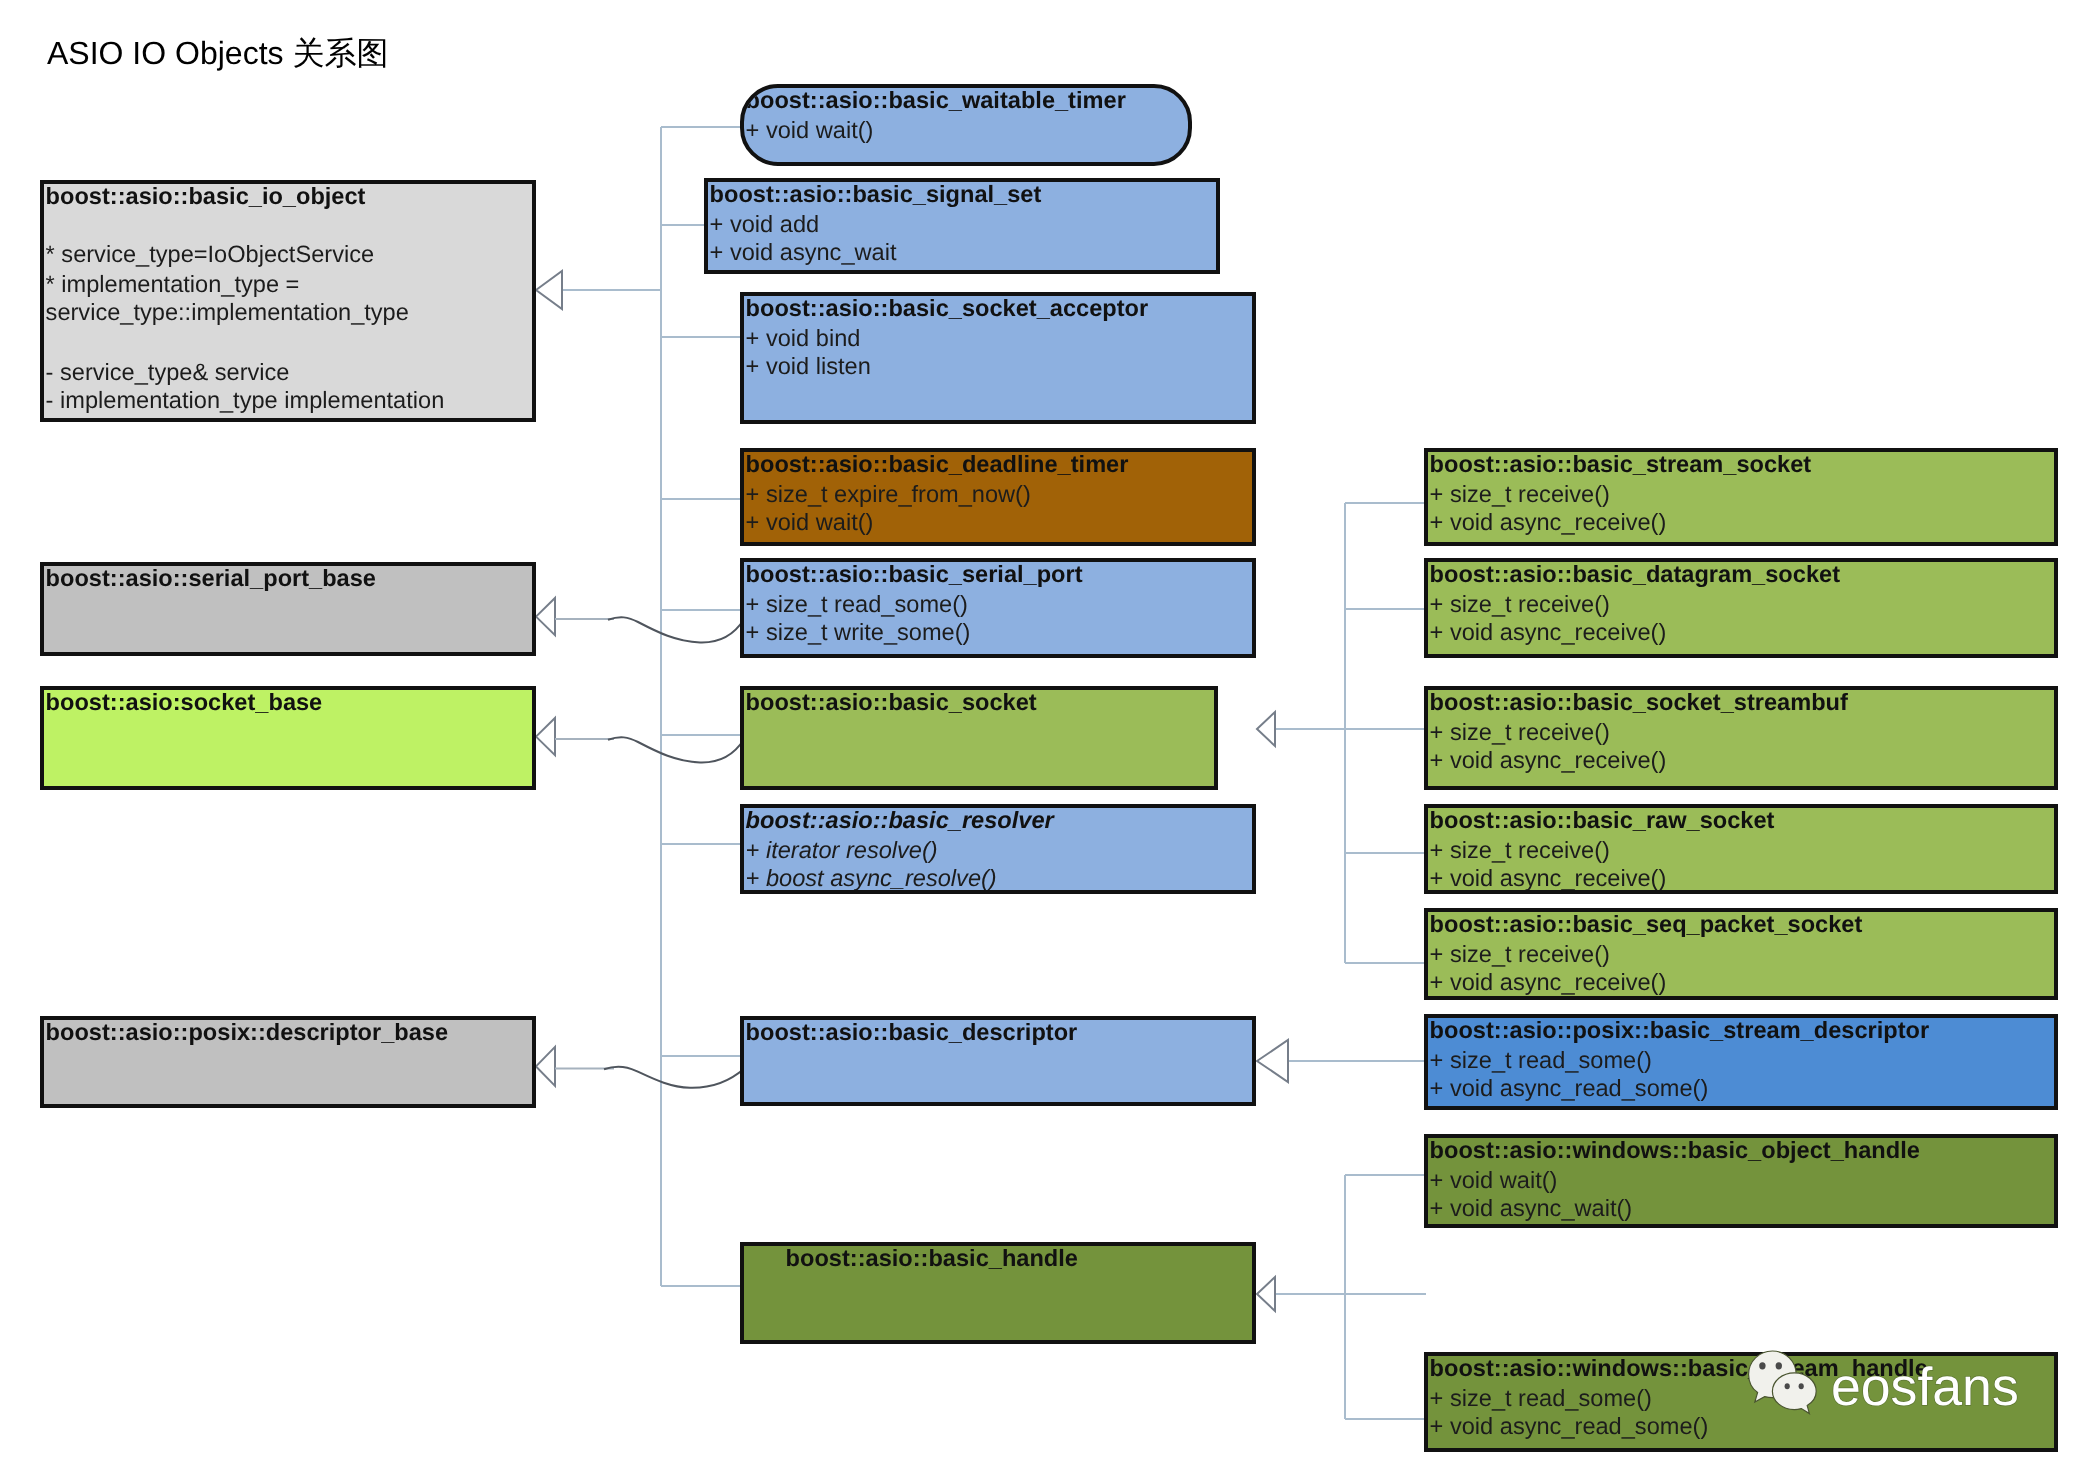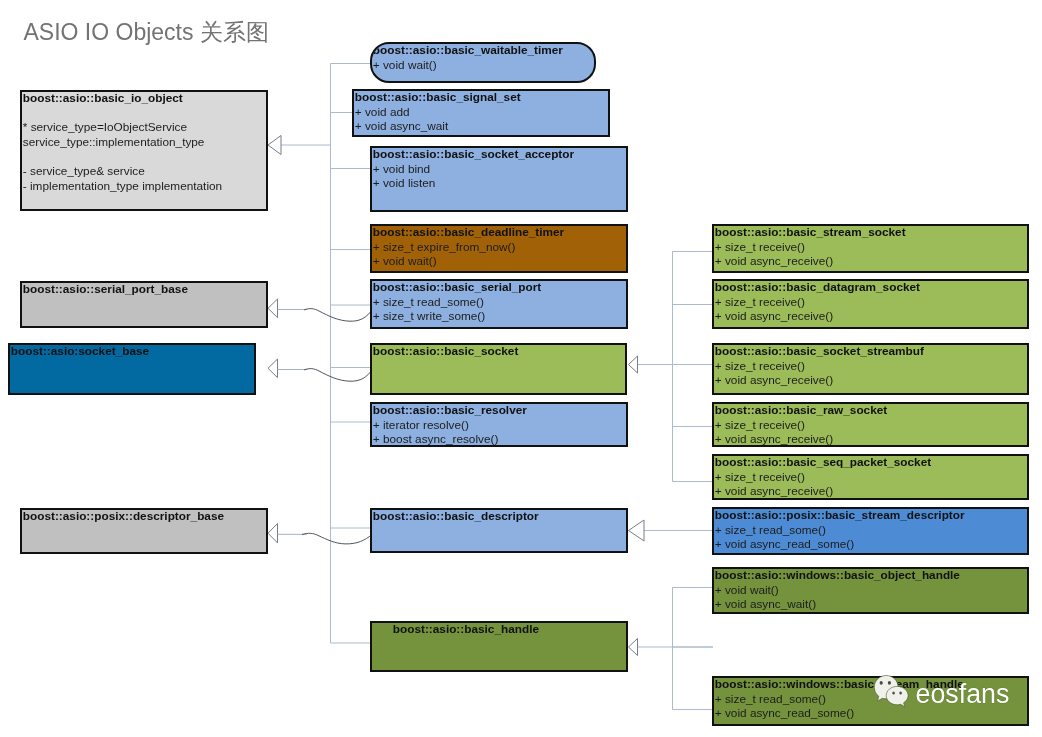--- a/index.html
+++ b/index.html
@@ -1,20 +1,20 @@
 <!DOCTYPE html>
 <html><head>
 <meta charset="utf-8">
 <title>ASIO IO Objects</title>
 <style>
   html,body{margin:0;padding:0;}
   body{width:1042px;height:737px;background:#ffffff;overflow:hidden;
        font-family:"Liberation Sans",sans-serif;position:relative;}
   #canvas{position:absolute;left:0;top:0;width:1042px;height:737px;background:#ffffff;}
-  #page-title{position:absolute;left:23.5px;top:17px;font-size:23px;color:#737373;white-space:nowrap;}
+  #page-title{position:absolute;left:23.5px;top:17px;font-size:16px;color:#000000;white-space:nowrap;}
   .uml{position:absolute;border:2px solid #111111;box-sizing:border-box;overflow:hidden;}
   .uml .hdr{font-weight:bold;font-size:11.8px;color:#111;white-space:nowrap;line-height:14.6px;}
   .uml .mem{font-size:11.8px;color:#1c1c1c;white-space:nowrap;line-height:14.6px;}
   .uml .inner{padding:0 0 0 0.8px;margin-top:-1px;}
   .uml .blank{height:14.6px;}
   svg#wires{position:absolute;left:0;top:0;width:1042px;height:737px;pointer-events:none;}
   #watermark{position:absolute;left:0;top:0;width:1042px;height:737px;}
 </style>
 </head>
 <body>
@@ -60,32 +60,33 @@
     <path d="M 304 309.9 C 310 307.8 314 308.4 319 311 C 329 316.2 338 320.8 350 321.2 C 360 321.5 367 317.5 372 309.6" fill="none" stroke="#4f555d" stroke-width="1"></path>
     <path d="M 304 369.9 C 310 367.8 314 368.4 319 371 C 329 376.2 338 380.8 350 381.2 C 360 381.5 367 377.5 372 369.6" fill="none" stroke="#4f555d" stroke-width="1"></path>
     <path d="M 302 534.6 C 308 532.5 313 533.0 318 535.4 C 327 539.6 335 543.6 345 543.9 C 357 544.2 365 540.5 372 534.4" fill="none" stroke="#4f555d" stroke-width="1"></path>
   </svg>
 
   <div class="uml" style="left:20px;top:90px;width:248px;height:121px;background:#d9d9d9;">
     <div class="inner">
       <div class="hdr">boost::asio::basic_io_object</div>
       <div class="mem blank"></div>
       <div class="mem">* service_type=IoObjectService</div>
+      <div class="mem">* implementation_type =</div>
       <div class="mem">service_type::implementation_type</div>
       <div class="mem blank"></div>
       <div class="mem">- service_type&amp; service</div>
       <div class="mem">- implementation_type implementation</div>
     </div>
   </div>
   <div class="uml" style="left:20px;top:281px;width:248px;height:47px;background:#c0c0c0;">
     <div class="inner">
       <div class="hdr">boost::asio::serial_port_base</div>
     </div>
   </div>
-  <div class="uml" style="left:8px;top:343px;width:248px;height:52px;background:#0369a1;">
+  <div class="uml" style="left:20px;top:343px;width:248px;height:52px;background:#bef264;">
     <div class="inner">
       <div class="hdr">boost::asio:socket_base</div>
     </div>
   </div>
   <div class="uml" style="left:20px;top:508px;width:248px;height:46px;background:#c0c0c0;">
     <div class="inner">
       <div class="hdr">boost::asio::posix::descriptor_base</div>
     </div>
   </div>
   <div class="uml" style="left:370px;top:42px;width:226px;height:41px;background:#8db0e0;border-radius:19px;">
@@ -115,26 +116,26 @@
       <div class="mem">+ void wait()</div>
     </div>
   </div>
   <div class="uml" style="left:370px;top:279px;width:258px;height:50px;background:#8db0e0;">
     <div class="inner">
       <div class="hdr">boost::asio::basic_serial_port</div>
       <div class="mem">+ size_t read_some()</div>
       <div class="mem">+ size_t write_some()</div>
     </div>
   </div>
-  <div class="uml" style="left:370px;top:343px;width:257px;height:52px;background:#9bbc58;">
+  <div class="uml" style="left:370px;top:343px;width:239px;height:52px;background:#9bbc58;">
     <div class="inner">
       <div class="hdr">boost::asio::basic_socket</div>
     </div>
   </div>
-  <div class="uml" style="left:370px;top:402px;width:258px;height:45px;background:#8db0e0;">
+  <div class="uml" style="left:370px;top:402px;width:258px;height:45px;background:#8db0e0;font-style:italic;">
     <div class="inner">
       <div class="hdr">boost::asio::basic_resolver</div>
       <div class="mem">+ iterator resolve()</div>
       <div class="mem">+ boost async_resolve()</div>
     </div>
   </div>
   <div class="uml" style="left:370px;top:508px;width:258px;height:45px;background:#8db0e0;">
     <div class="inner">
       <div class="hdr">boost::asio::basic_descriptor</div>
     </div>

